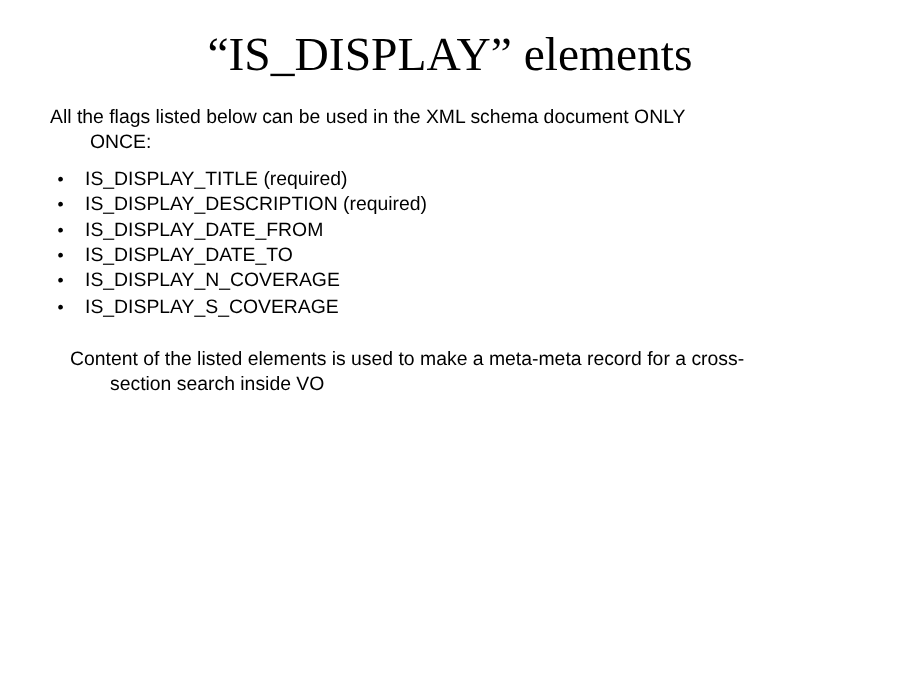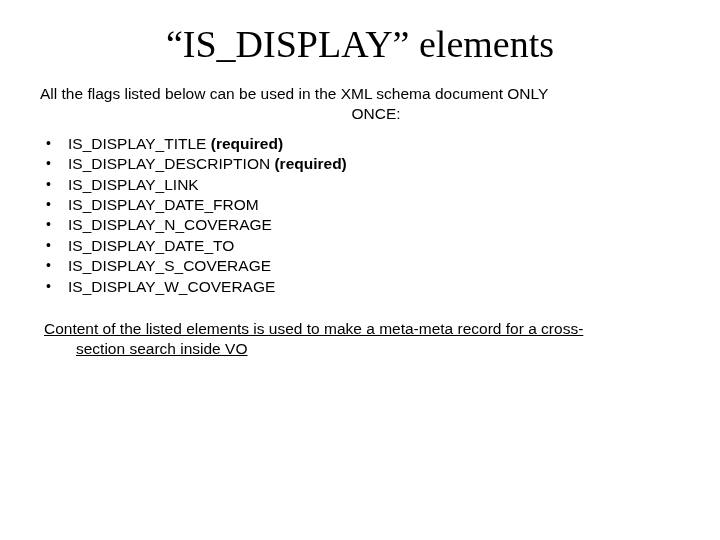--- a/index.html
+++ b/index.html
@@ -30,75 +30,71 @@
     font-size: 15.5px;
     line-height: 1.28;
   }
   .intro {
     margin: 0 0 10px 0;
     padding-left: 0;
   }
   .intro .line2 {
     display: block;
     padding-left: 32px;
-    text-align: center;
   }
   ul.flags {
     list-style: none;
     margin: 0 0 22px 0;
     padding: 0;
   }
   ul.flags li {
     padding-left: 28px;
     position: relative;
     margin: 0;
     line-height: 1.32;
   }
   ul.flags li::before {
     content: "•";
     position: absolute;
     left: 6px;
     top: 0;
     font-size: 14px;
   }
   .closing {
-    margin: 4px;
-    text-decoration: underline;
+    margin: 16px;
   }
   .closing .line2 {
     display: block;
     padding-left: 32px;
   }
   .req {
-    font-weight: 700;
+    font-weight: 400;
   }
 </style>
 </head>
 <body>
 
 <div class="slide">
 
   <div class="title">“IS_DISPLAY” elements</div>
 
   <div class="body">
 
     <p class="intro">
       <span>All the flags listed below can be used in the XML schema document ONLY</span>
       <span class="line2">ONCE:</span>
     </p>
 
     <ul class="flags">
       <li><span>IS_DISPLAY_TITLE</span><span class="req"> (required)</span></li>
       <li><span>IS_DISPLAY_DESCRIPTION</span><span class="req"> (required)</span></li>
-      <li><span>IS_DISPLAY_LINK</span><span class="req"></span></li>
       <li><span>IS_DISPLAY_DATE_FROM</span><span class="req"></span></li>
+      <li><span>IS_DISPLAY_DATE_TO</span><span class="req"></span></li>
       <li><span>IS_DISPLAY_N_COVERAGE</span><span class="req"></span></li>
-      <li><span>IS_DISPLAY_DATE_TO</span><span class="req"></span></li>
       <li><span>IS_DISPLAY_S_COVERAGE</span><span class="req"></span></li>
-      <li><span>IS_DISPLAY_W_COVERAGE</span><span class="req"></span></li>
     </ul>
 
     <p class="closing">
       <span>Content of the listed elements is used to make a meta-meta record for a cross-</span>
       <span class="line2">section search inside VO</span>
     </p>
 
   </div>
 
 </div>

